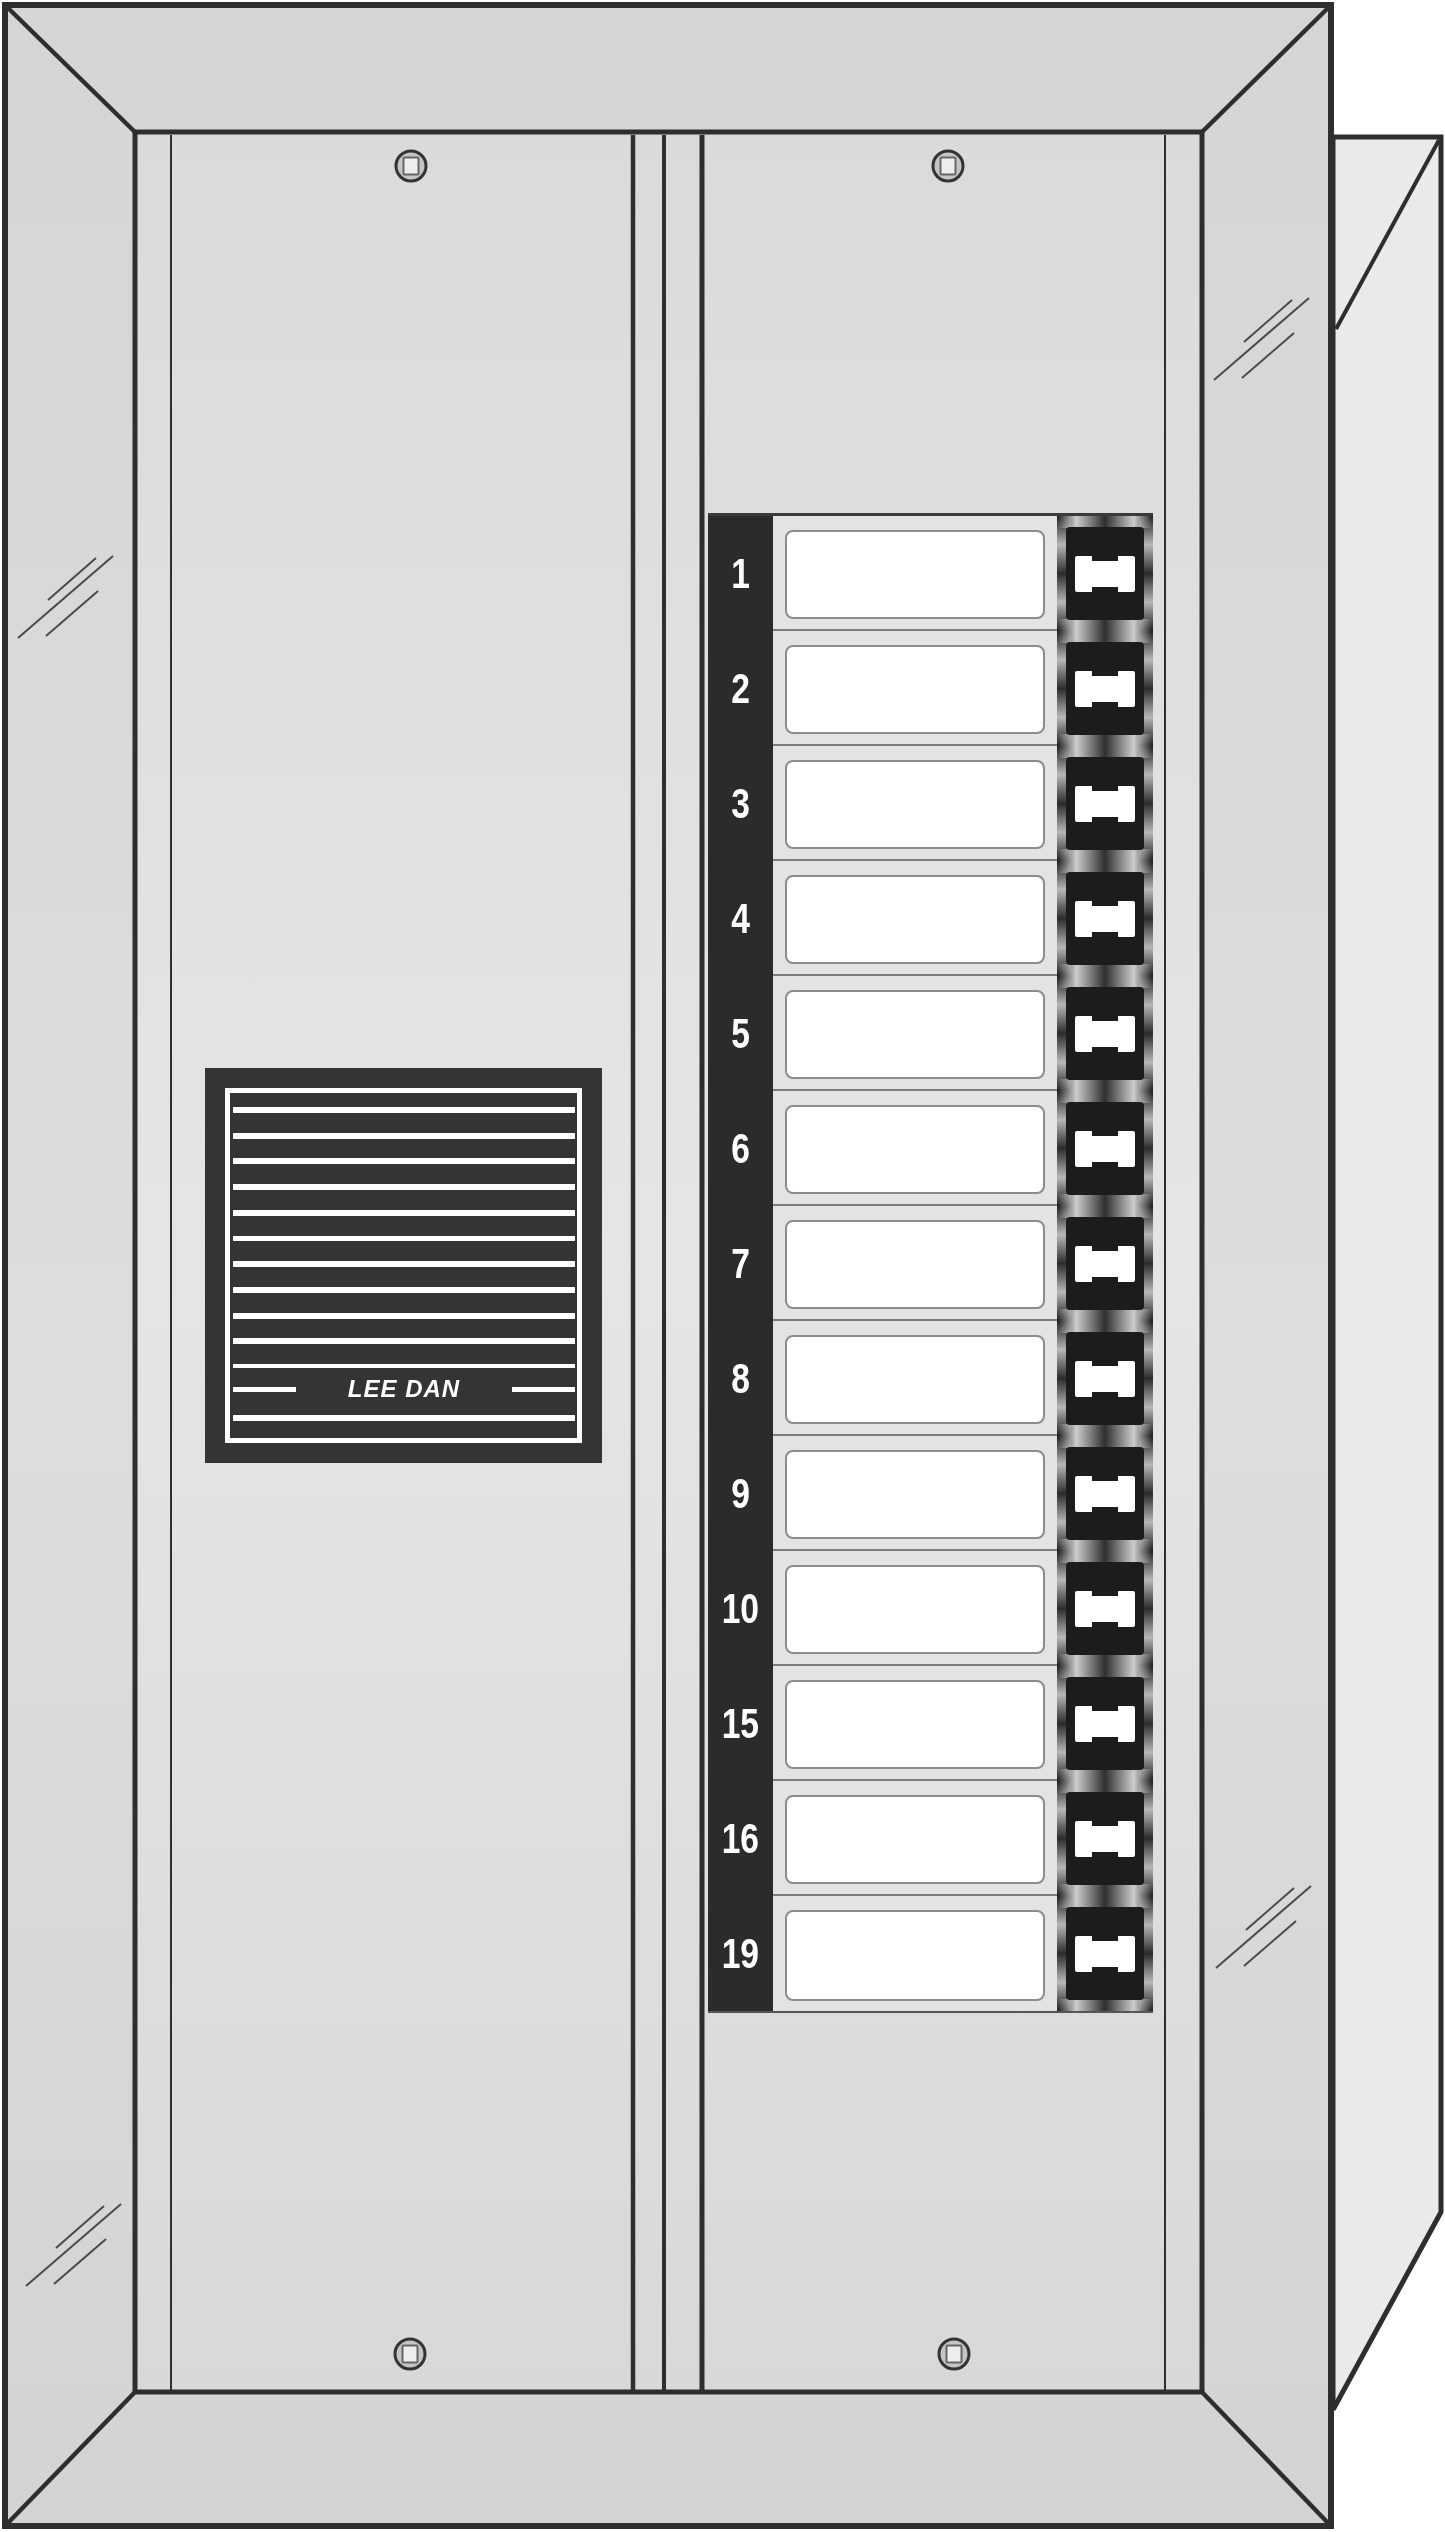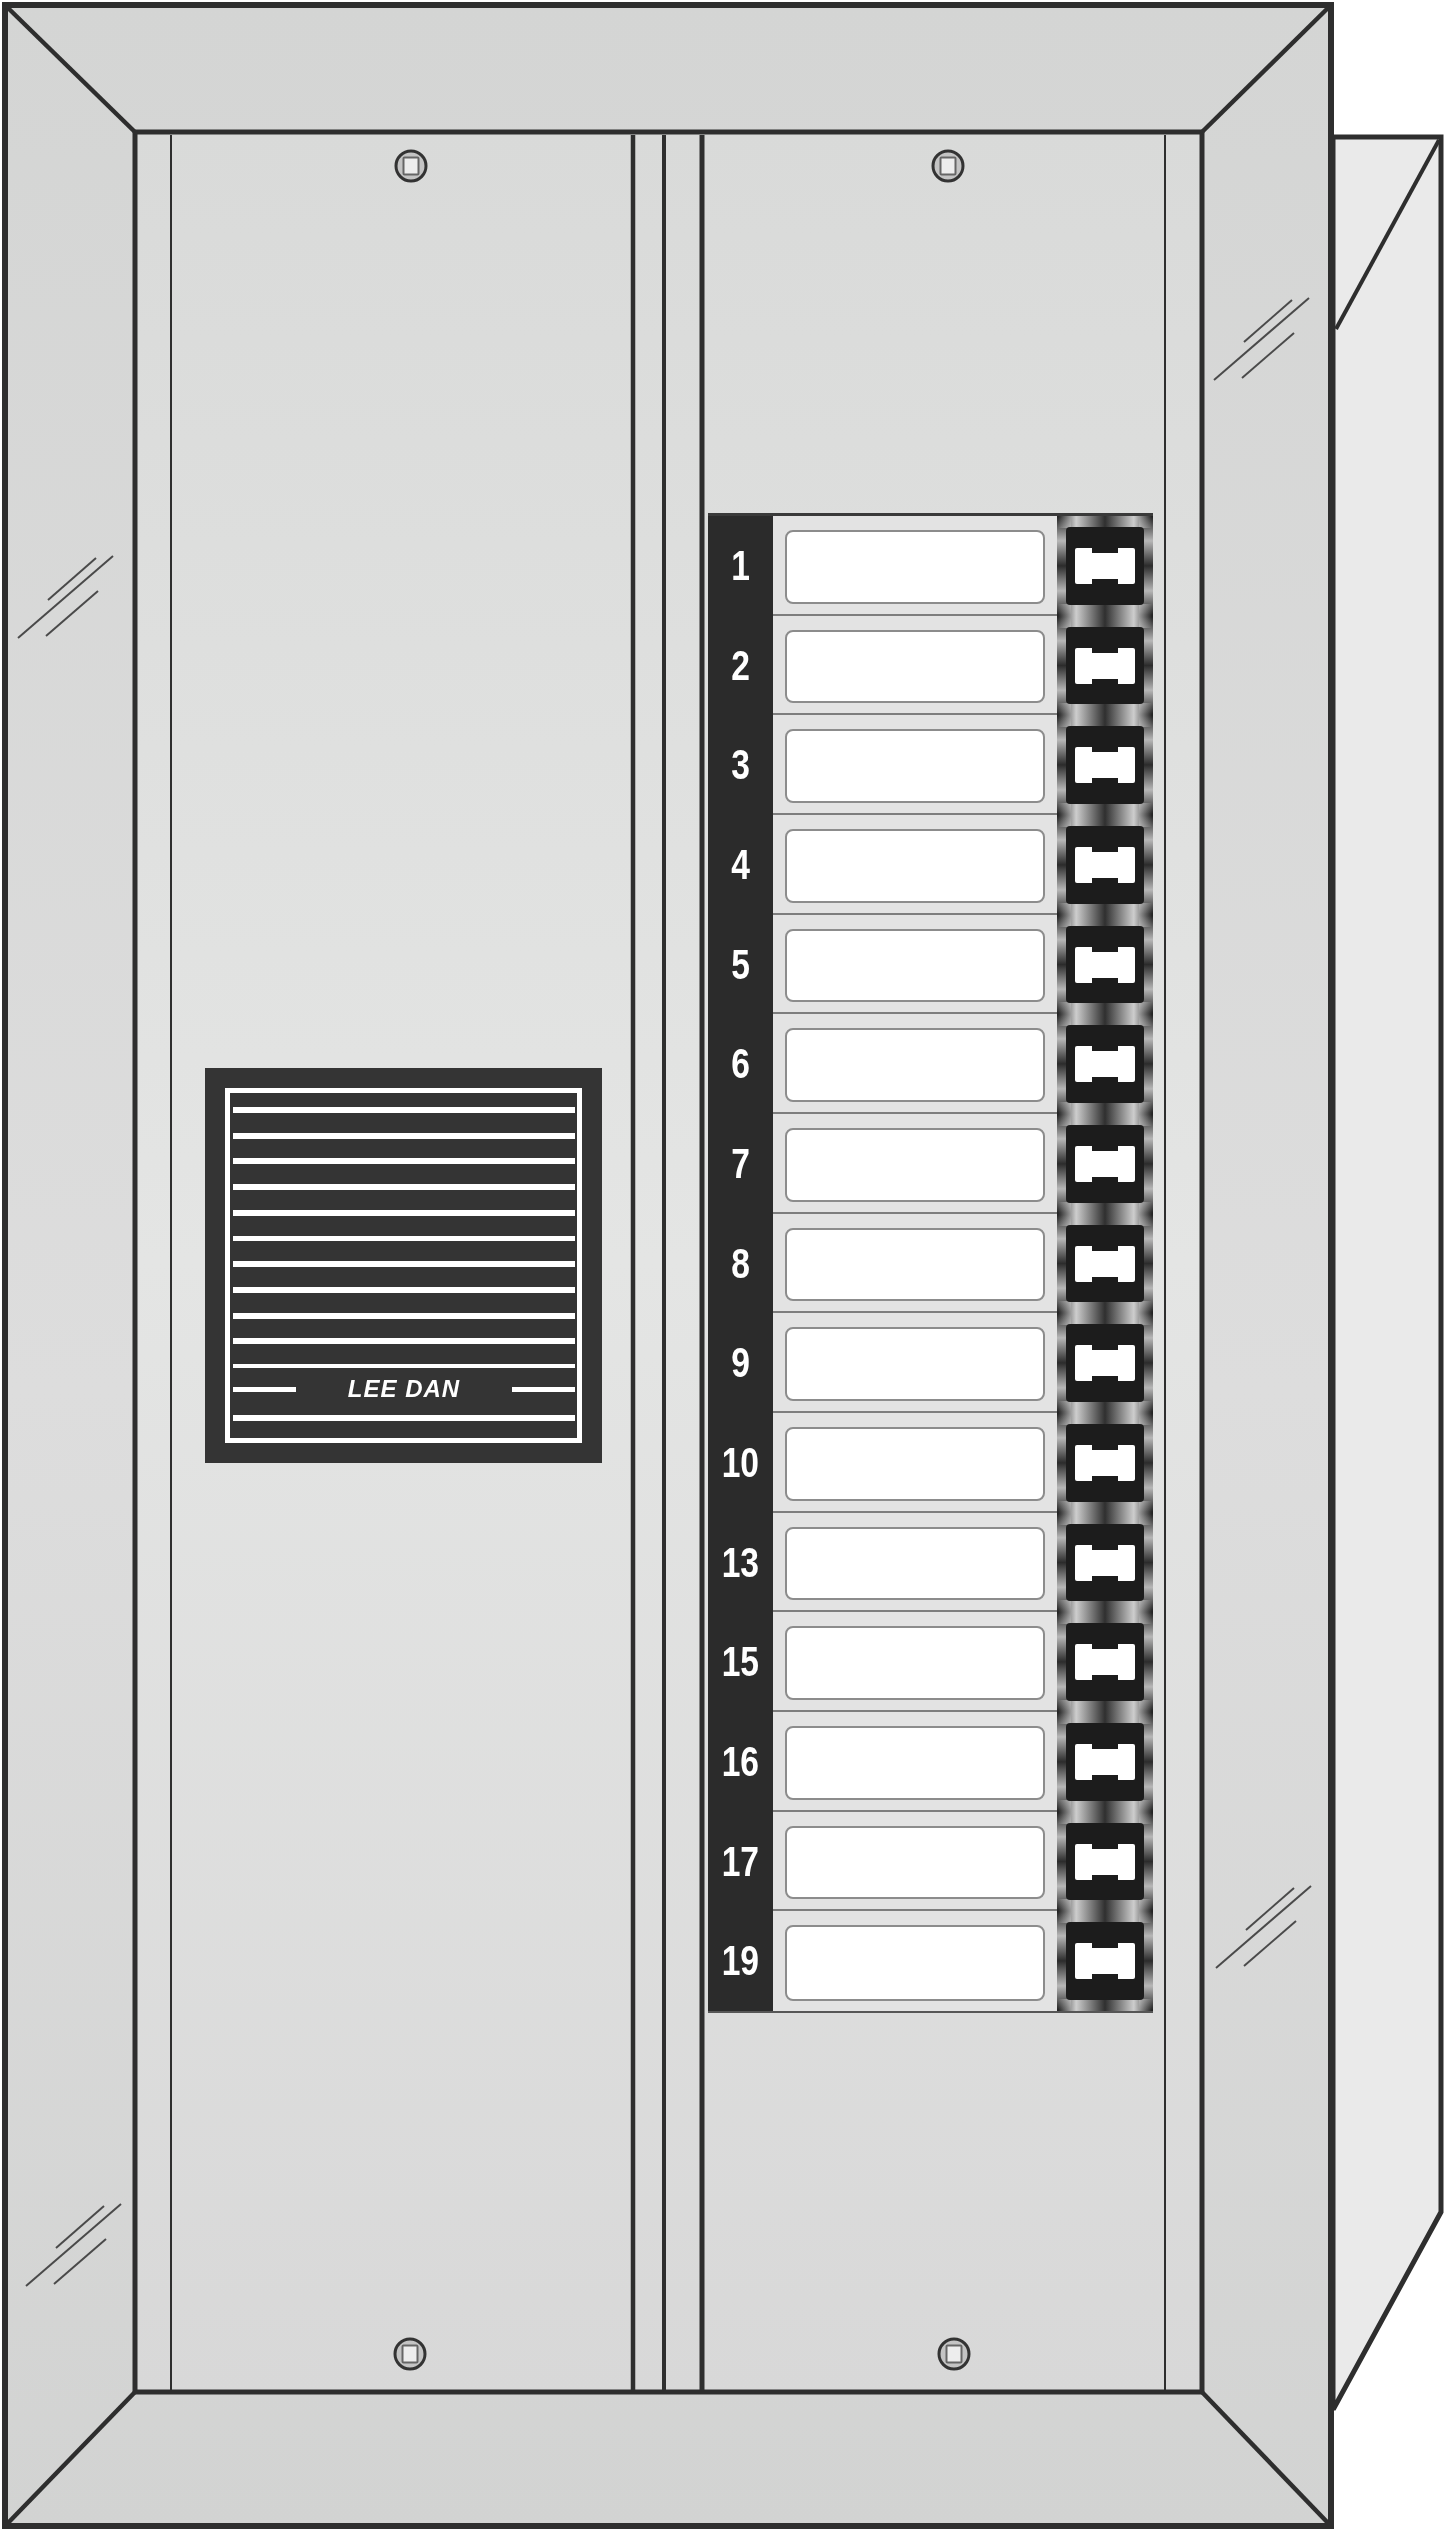--- a/index.html
+++ b/index.html
@@ -317,33 +317,20 @@
           <div class="name-card"></div>
         </div>
         <div class="btn-cell">
           <div class="btn-frame">
             <div class="push-btn"></div>
           </div>
         </div>
       </div>
       <div class="dir-row">
         <div class="num-cell">
-          <span>13</span>
-        </div>
-        <div class="card-cell">
-          <div class="name-card"></div>
-        </div>
-        <div class="btn-cell">
-          <div class="btn-frame">
-            <div class="push-btn"></div>
-          </div>
-        </div>
-      </div>
-      <div class="dir-row">
-        <div class="num-cell">
           <span>15</span>
         </div>
         <div class="card-cell">
           <div class="name-card"></div>
         </div>
         <div class="btn-cell">
           <div class="btn-frame">
             <div class="push-btn"></div>
           </div>
         </div>
@@ -356,33 +343,20 @@
           <div class="name-card"></div>
         </div>
         <div class="btn-cell">
           <div class="btn-frame">
             <div class="push-btn"></div>
           </div>
         </div>
       </div>
       <div class="dir-row">
         <div class="num-cell">
-          <span>17</span>
-        </div>
-        <div class="card-cell">
-          <div class="name-card"></div>
-        </div>
-        <div class="btn-cell">
-          <div class="btn-frame">
-            <div class="push-btn"></div>
-          </div>
-        </div>
-      </div>
-      <div class="dir-row">
-        <div class="num-cell">
           <span>19</span>
         </div>
         <div class="card-cell">
           <div class="name-card"></div>
         </div>
         <div class="btn-cell">
           <div class="btn-frame">
             <div class="push-btn"></div>
           </div>
         </div>

